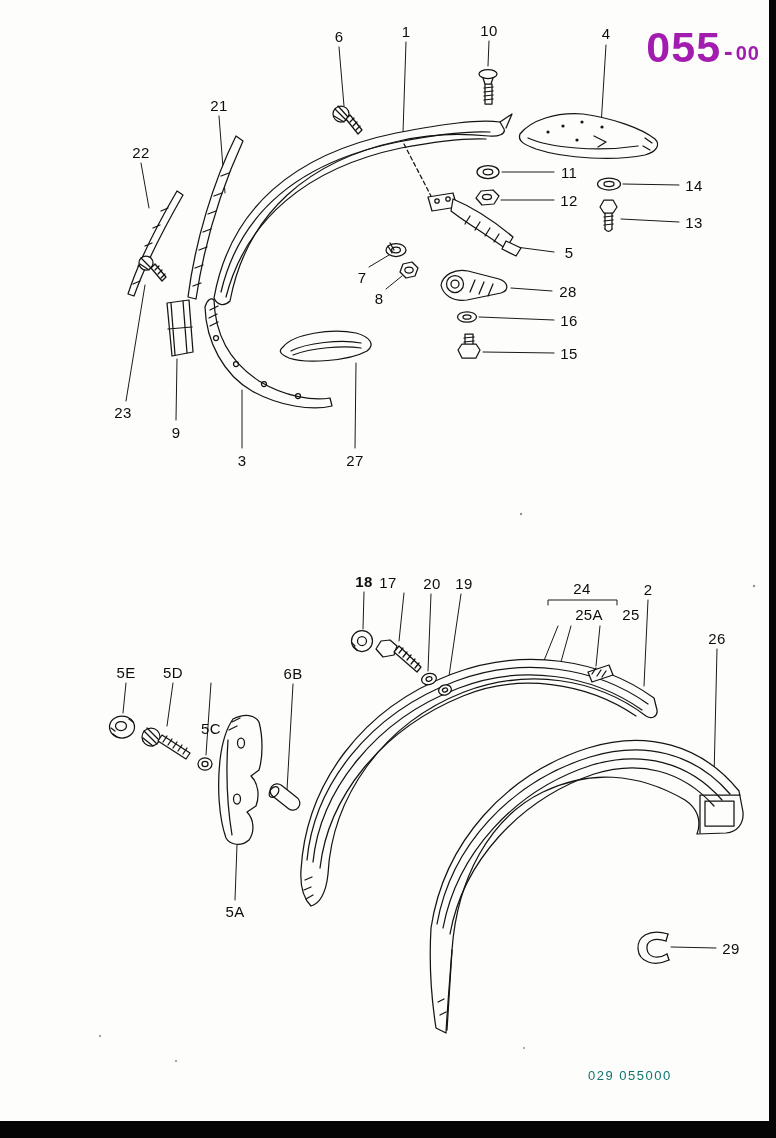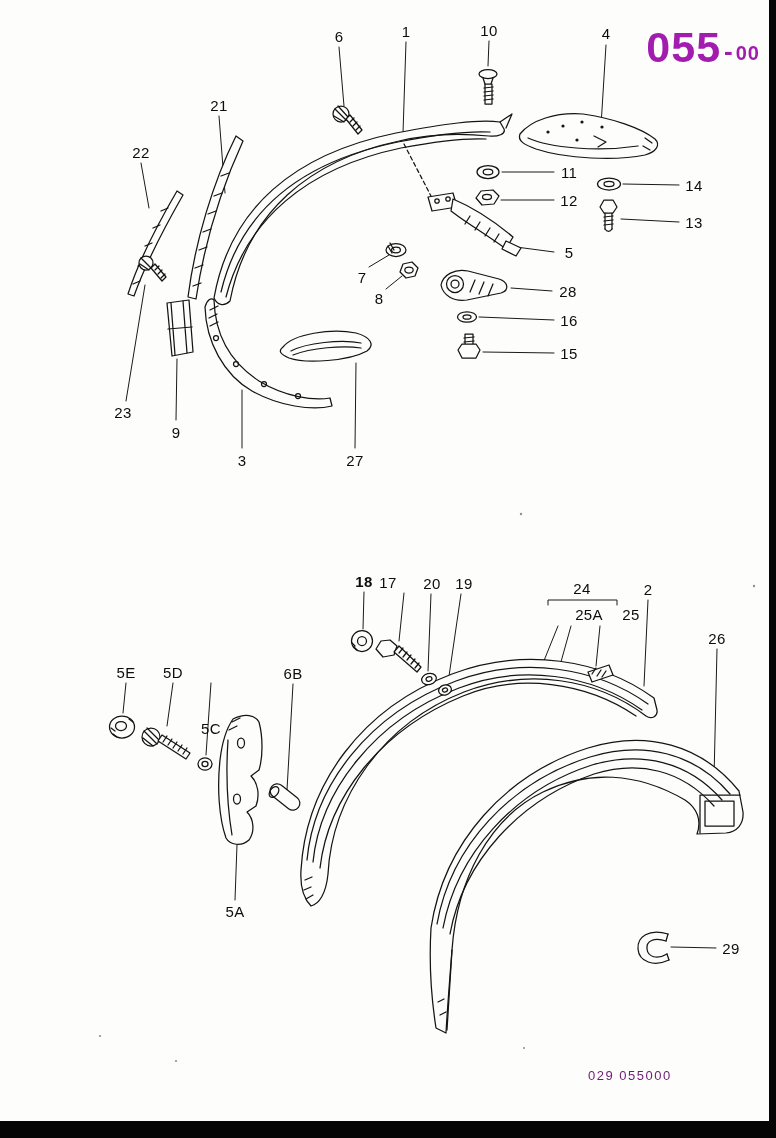--- a/index.html
+++ b/index.html
@@ -15,21 +15,21 @@
   }
   .catalog-code{
     position:absolute;top:30px;right:16px;display:flex;align-items:flex-end;
     color:#a21caf;
   }
   .catalog-code .big{font-size:43px;font-weight:900;line-height:.8;letter-spacing:1px;}
   .catalog-code .sep{font-size:26px;font-weight:900;line-height:.9;margin:0 3px 1px 3px;}
   .catalog-code .small{font-size:20px;font-weight:900;line-height:1;margin-bottom:1px;letter-spacing:1px;}
   .footer-code{
     position:absolute;left:588px;top:1068px;font-size:13px;
-    letter-spacing:1.5px;color:#701a75;
+    letter-spacing:1.5px;color:#0f766e;
   }
   .bar-right{position:absolute;right:0;top:0;width:7px;height:1138px;background:#050505;}
   .bar-bottom{position:absolute;left:0;top:1121px;width:776px;height:17px;background:#050505;}
 </style>
 </head>
 <body>
 
 <div class="page">
 
   <svg class="diagram-svg" width="776" height="1138" viewBox="0 0 776 1138">

